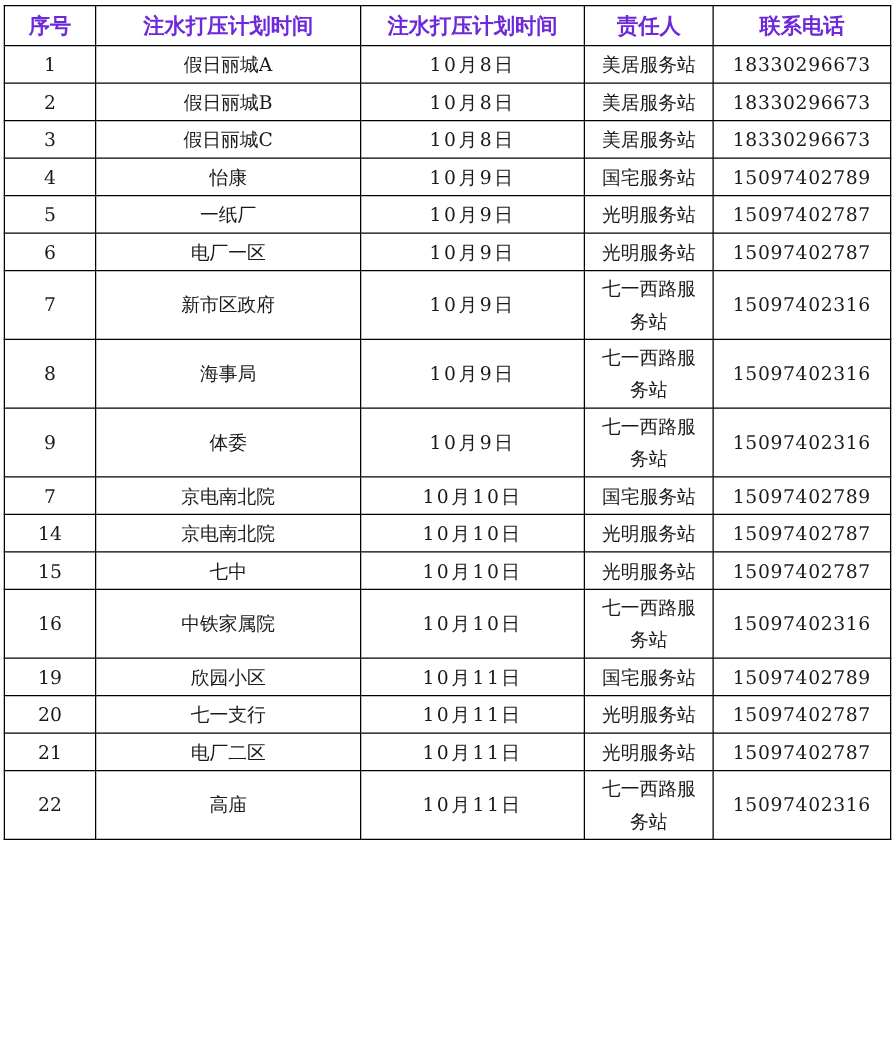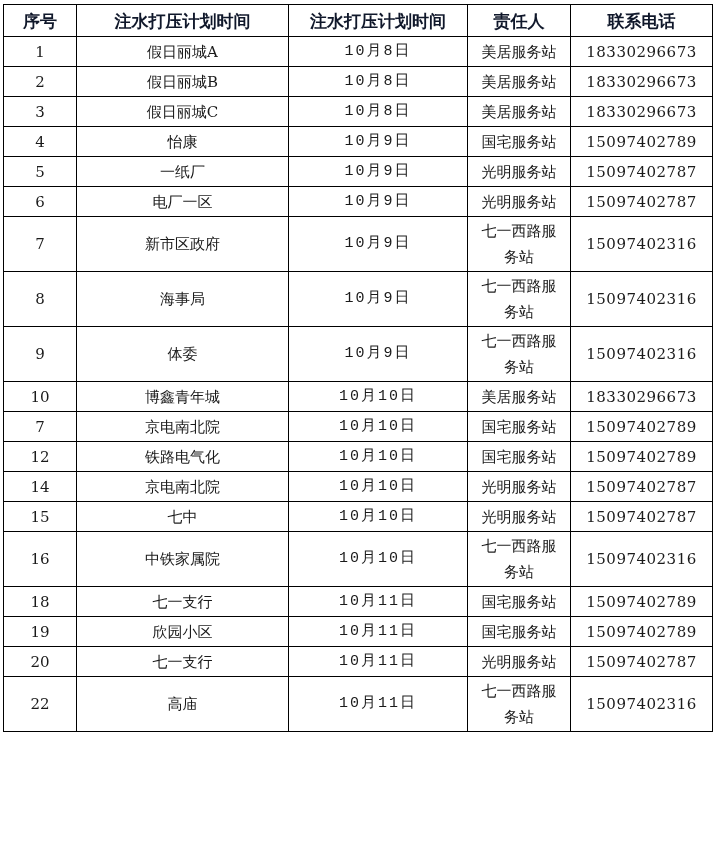--- a/index.html
+++ b/index.html
@@ -27,34 +27,33 @@
   table.plan-table td {
     border: 1px solid #000000;
     text-align: center;
     vertical-align: middle;
     overflow: hidden;
     word-break: break-all;
   }
   table.plan-table th {
     font-size: 17px;
     font-weight: bold;
-    color: #0f172a;
+    color: #6d28d9;
     height: 29px;
     padding: 1px 2px;
     line-height: 22px;
   }
   table.plan-table td {
     font-size: 15px;
     height: 27px;
     line-height: 26px;
     padding: 1px 8px;
   }
   td.date-cell {
     letter-spacing: 2px;
-    font-family: Liberation Mono, monospace;
   }
   td.phone-cell {
     letter-spacing: 0.5px;
   }
 </style>
 </head>
 <body>
 
 <div class="page">
   <table class="plan-table">
@@ -132,78 +131,64 @@
           <td class="phone-cell">15097402316</td>
         </tr>
         <tr>
           <td>9</td>
           <td>体委</td>
           <td class="date-cell">10月9日</td>
           <td>七一西路服务站</td>
           <td class="phone-cell">15097402316</td>
         </tr>
         <tr>
-          <td>10</td>
-          <td>博鑫青年城</td>
-          <td class="date-cell">10月10日</td>
-          <td>美居服务站</td>
-          <td class="phone-cell">18330296673</td>
-        </tr>
-        <tr>
           <td>7</td>
           <td>京电南北院</td>
           <td class="date-cell">10月10日</td>
           <td>国宅服务站</td>
           <td class="phone-cell">15097402789</td>
         </tr>
         <tr>
-          <td>12</td>
-          <td>铁路电气化</td>
-          <td class="date-cell">10月10日</td>
+          <td>14</td>
+          <td>京电南北院</td>
+          <td class="date-cell">10月10日</td>
+          <td>光明服务站</td>
+          <td class="phone-cell">15097402787</td>
+        </tr>
+        <tr>
+          <td>15</td>
+          <td>七中</td>
+          <td class="date-cell">10月10日</td>
+          <td>光明服务站</td>
+          <td class="phone-cell">15097402787</td>
+        </tr>
+        <tr>
+          <td>16</td>
+          <td>中铁家属院</td>
+          <td class="date-cell">10月10日</td>
+          <td>七一西路服务站</td>
+          <td class="phone-cell">15097402316</td>
+        </tr>
+        <tr>
+          <td>19</td>
+          <td>欣园小区</td>
+          <td class="date-cell">10月11日</td>
           <td>国宅服务站</td>
           <td class="phone-cell">15097402789</td>
         </tr>
         <tr>
-          <td>14</td>
-          <td>京电南北院</td>
-          <td class="date-cell">10月10日</td>
-          <td>光明服务站</td>
-          <td class="phone-cell">15097402787</td>
-        </tr>
-        <tr>
-          <td>15</td>
-          <td>七中</td>
-          <td class="date-cell">10月10日</td>
-          <td>光明服务站</td>
-          <td class="phone-cell">15097402787</td>
-        </tr>
-        <tr>
-          <td>16</td>
-          <td>中铁家属院</td>
-          <td class="date-cell">10月10日</td>
-          <td>七一西路服务站</td>
-          <td class="phone-cell">15097402316</td>
-        </tr>
-        <tr>
-          <td>18</td>
-          <td>七一支行</td>
-          <td class="date-cell">10月11日</td>
-          <td>国宅服务站</td>
-          <td class="phone-cell">15097402789</td>
-        </tr>
-        <tr>
-          <td>19</td>
-          <td>欣园小区</td>
-          <td class="date-cell">10月11日</td>
-          <td>国宅服务站</td>
-          <td class="phone-cell">15097402789</td>
-        </tr>
-        <tr>
           <td>20</td>
           <td>七一支行</td>
+          <td class="date-cell">10月11日</td>
+          <td>光明服务站</td>
+          <td class="phone-cell">15097402787</td>
+        </tr>
+        <tr>
+          <td>21</td>
+          <td>电厂二区</td>
           <td class="date-cell">10月11日</td>
           <td>光明服务站</td>
           <td class="phone-cell">15097402787</td>
         </tr>
         <tr>
           <td>22</td>
           <td>高庙</td>
           <td class="date-cell">10月11日</td>
           <td>七一西路服务站</td>
           <td class="phone-cell">15097402316</td>

